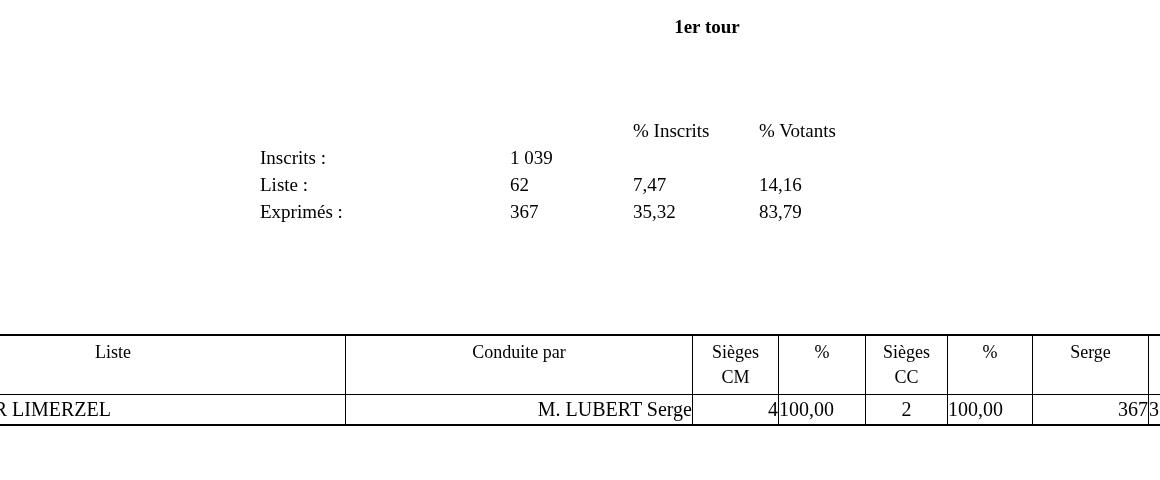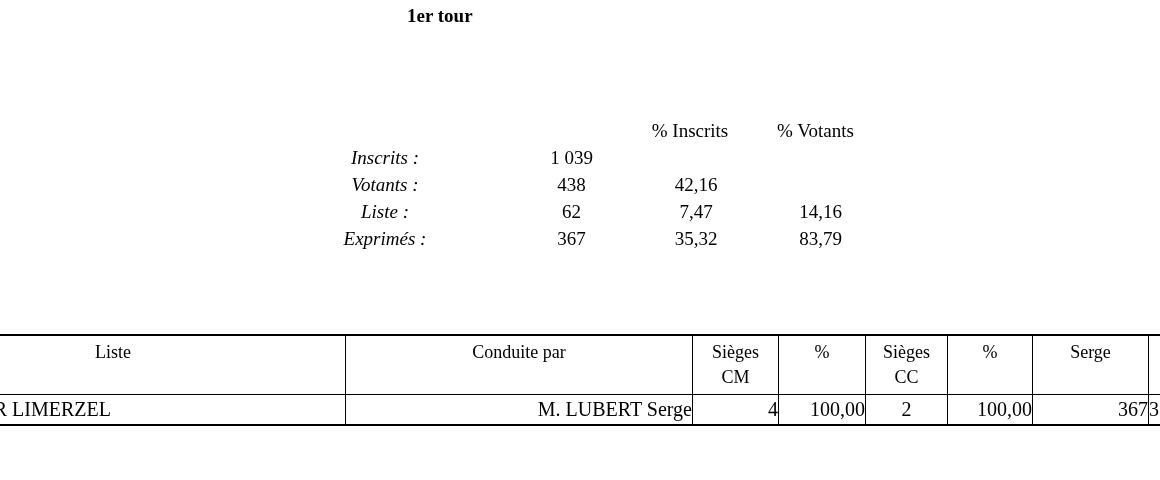--- a/index.html
+++ b/index.html
@@ -10,44 +10,45 @@
     overflow: hidden;
     background: #ffffff;
     color: #000000;
     font-family: "Liberation Serif", "DejaVu Serif", serif;
   }
 
   
   .title-block {
     position: absolute;
     left: 407px;
-    top: 3px;
+    top: 14px;
     width: 600px;
+    text-align: center;
     font-weight: bold;
     font-size: 19px;
     line-height: 26px;
     white-space: nowrap;
   }
 
   
   table.stats {
     position: absolute;
     left: 260px;
     top: 117px;
     border-collapse: collapse;
     font-size: 19px;
   }
   table.stats td {
     padding: 0;
     line-height: 27px;
-    text-align: center;
+    text-align: left;
     white-space: pre;
     font-variant-numeric: tabular-nums;
   }
-  table.stats td.c1 { width: 250px; font-style: italic; }
+  table.stats td.c1 { width: 250px; }
   table.stats td.c2 { width: 123px; }
   table.stats td.c3 { width: 114px; }
   table.stats td.c4 { width: 113px; }
   table.stats td.hdr-insc { padding-right: 12px; }
   table.stats td.hdr-vot  { padding-right: 10px; }
 
   
   table.results {
     position: absolute;
     left: -120px;
@@ -75,21 +76,21 @@
   }
   table.results td {
     font-size: 20px;
     height: 29px;
     vertical-align: middle;
     border-bottom: 2px solid #000;
   }
   td.td-liste    { text-align: left;  padding-left: 120px; }
   td.td-conduite { text-align: right;  padding-left: 9px; }
   td.td-cm       { text-align: right; padding-right: 12px; font-variant-numeric: tabular-nums; }
-  td.td-pct      { text-align: right; font-variant-numeric: tabular-nums; }
+  td.td-pct      { text-align: left; font-variant-numeric: tabular-nums; }
   td.td-cc       { text-align: center; font-variant-numeric: tabular-nums; }
   td.td-voix     { text-align: right; padding-right: 15px; font-variant-numeric: tabular-nums; }
   td.td-overflow { text-align: left;  padding-left: 4px; font-variant-numeric: tabular-nums; }
 </style>
 </head>
 <body>
 
 <div class="title-block">
   <div>1er tour</div>
 </div>
@@ -99,26 +100,20 @@
     <tr>
       <td class="c1"></td>
       <td class="c2"></td>
       <td class="c3 hdr-insc">% Inscrits</td>
       <td class="c4 hdr-vot">% Votants</td>
     </tr>
     <tr>
       <td class="c1">Inscrits :</td>
       <td class="c2">1 039</td>
       <td class="c3"></td>
-      <td class="c4"></td>
-    </tr>
-    <tr>
-      <td class="c1">Votants :</td>
-      <td class="c2">438</td>
-      <td class="c3">42,16</td>
       <td class="c4"></td>
     </tr>
     <tr>
       <td class="c1">Liste :</td>
       <td class="c2">62</td>
       <td class="c3">7,47</td>
       <td class="c4">14,16</td>
     </tr>
     <tr>
       <td class="c1">Exprimés :</td>

